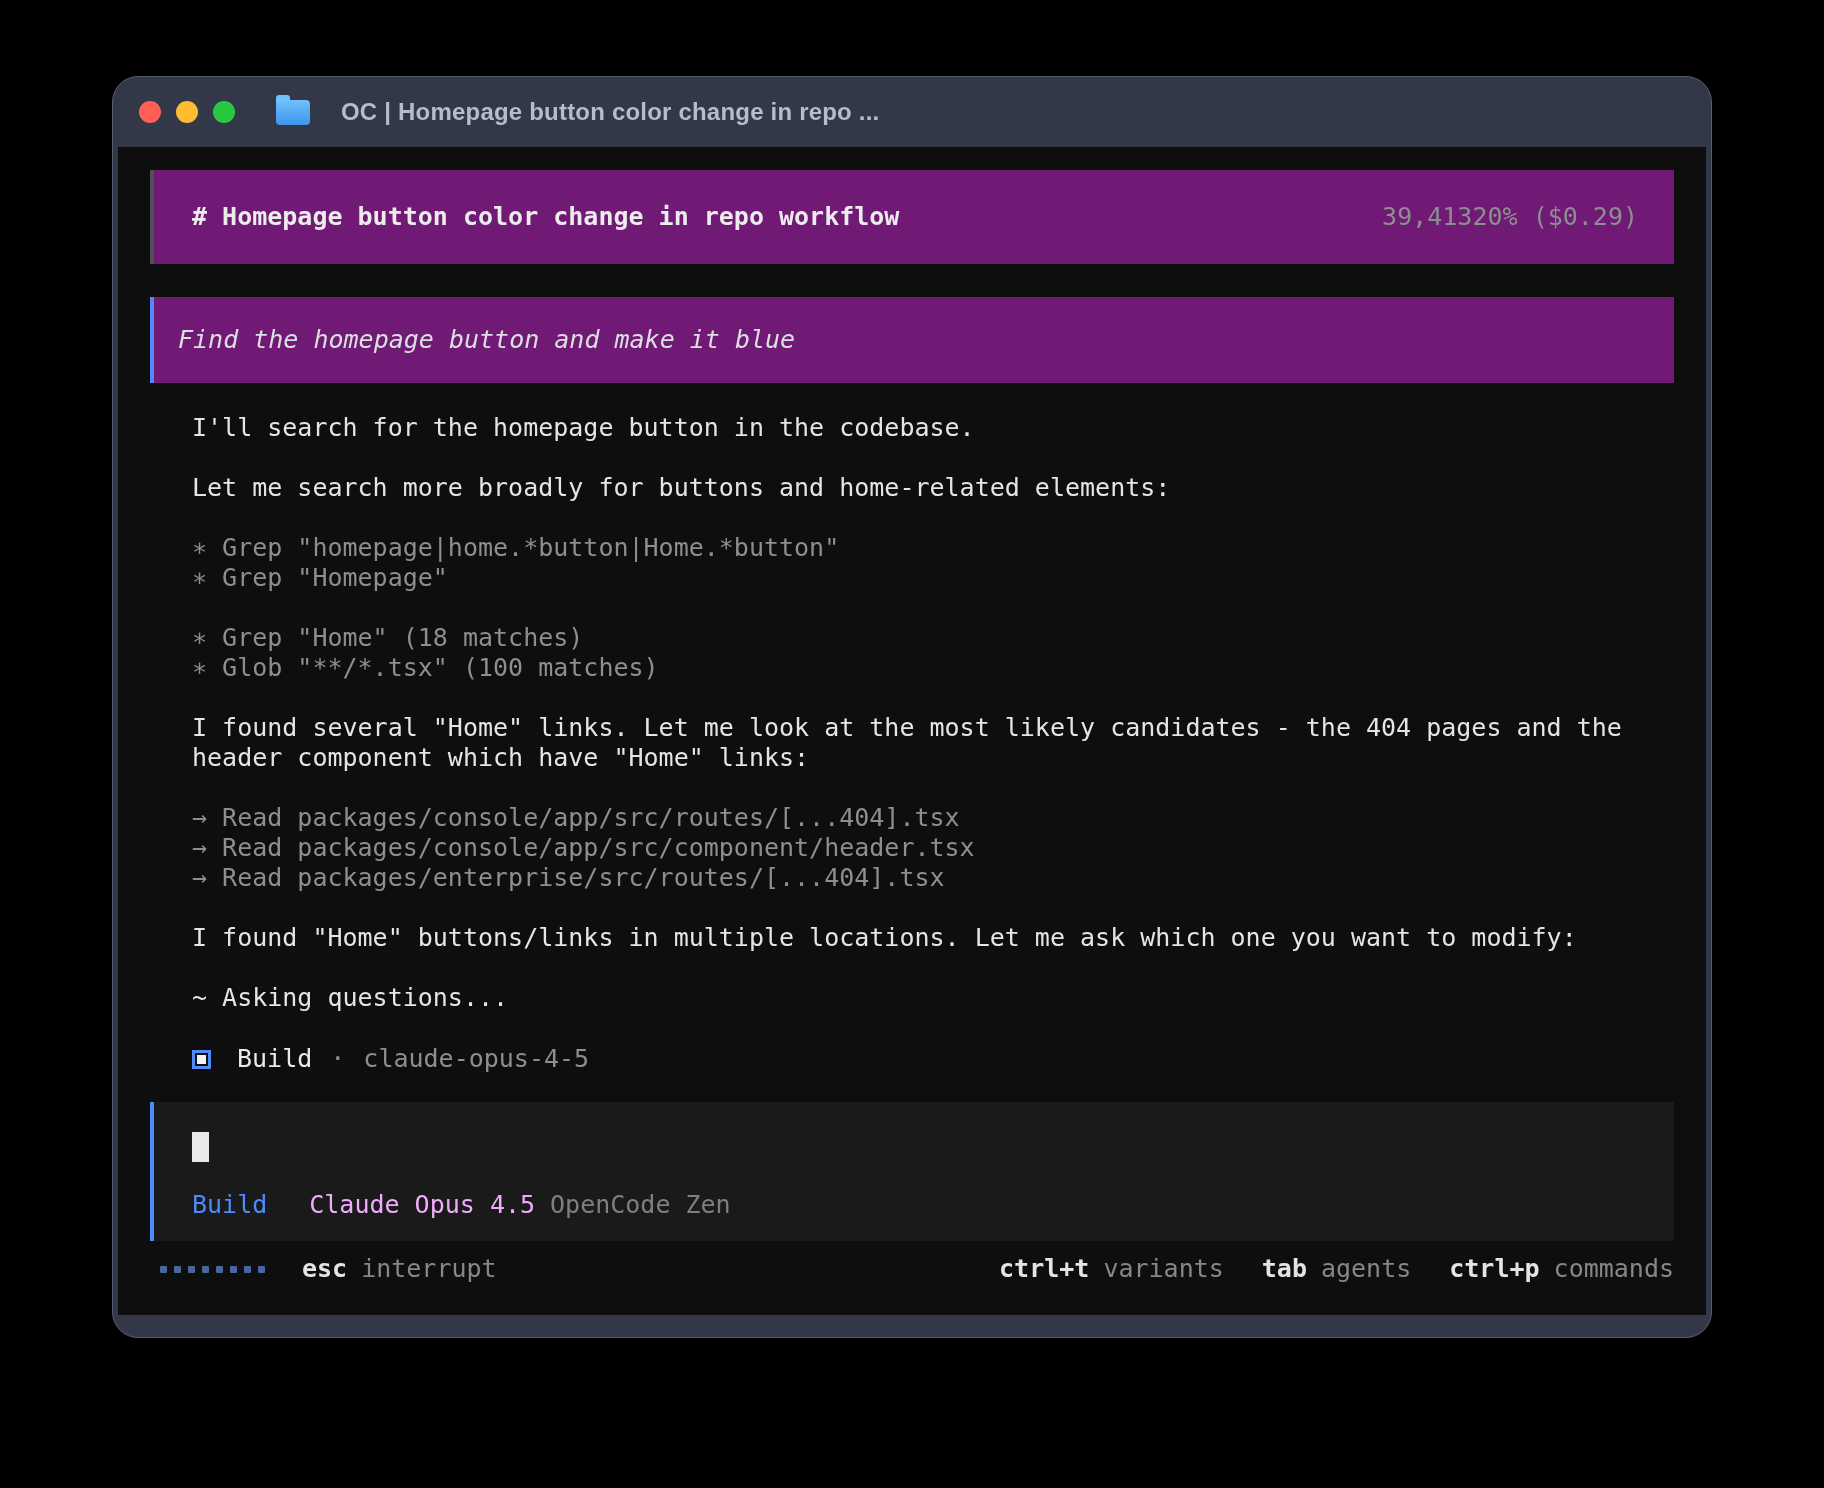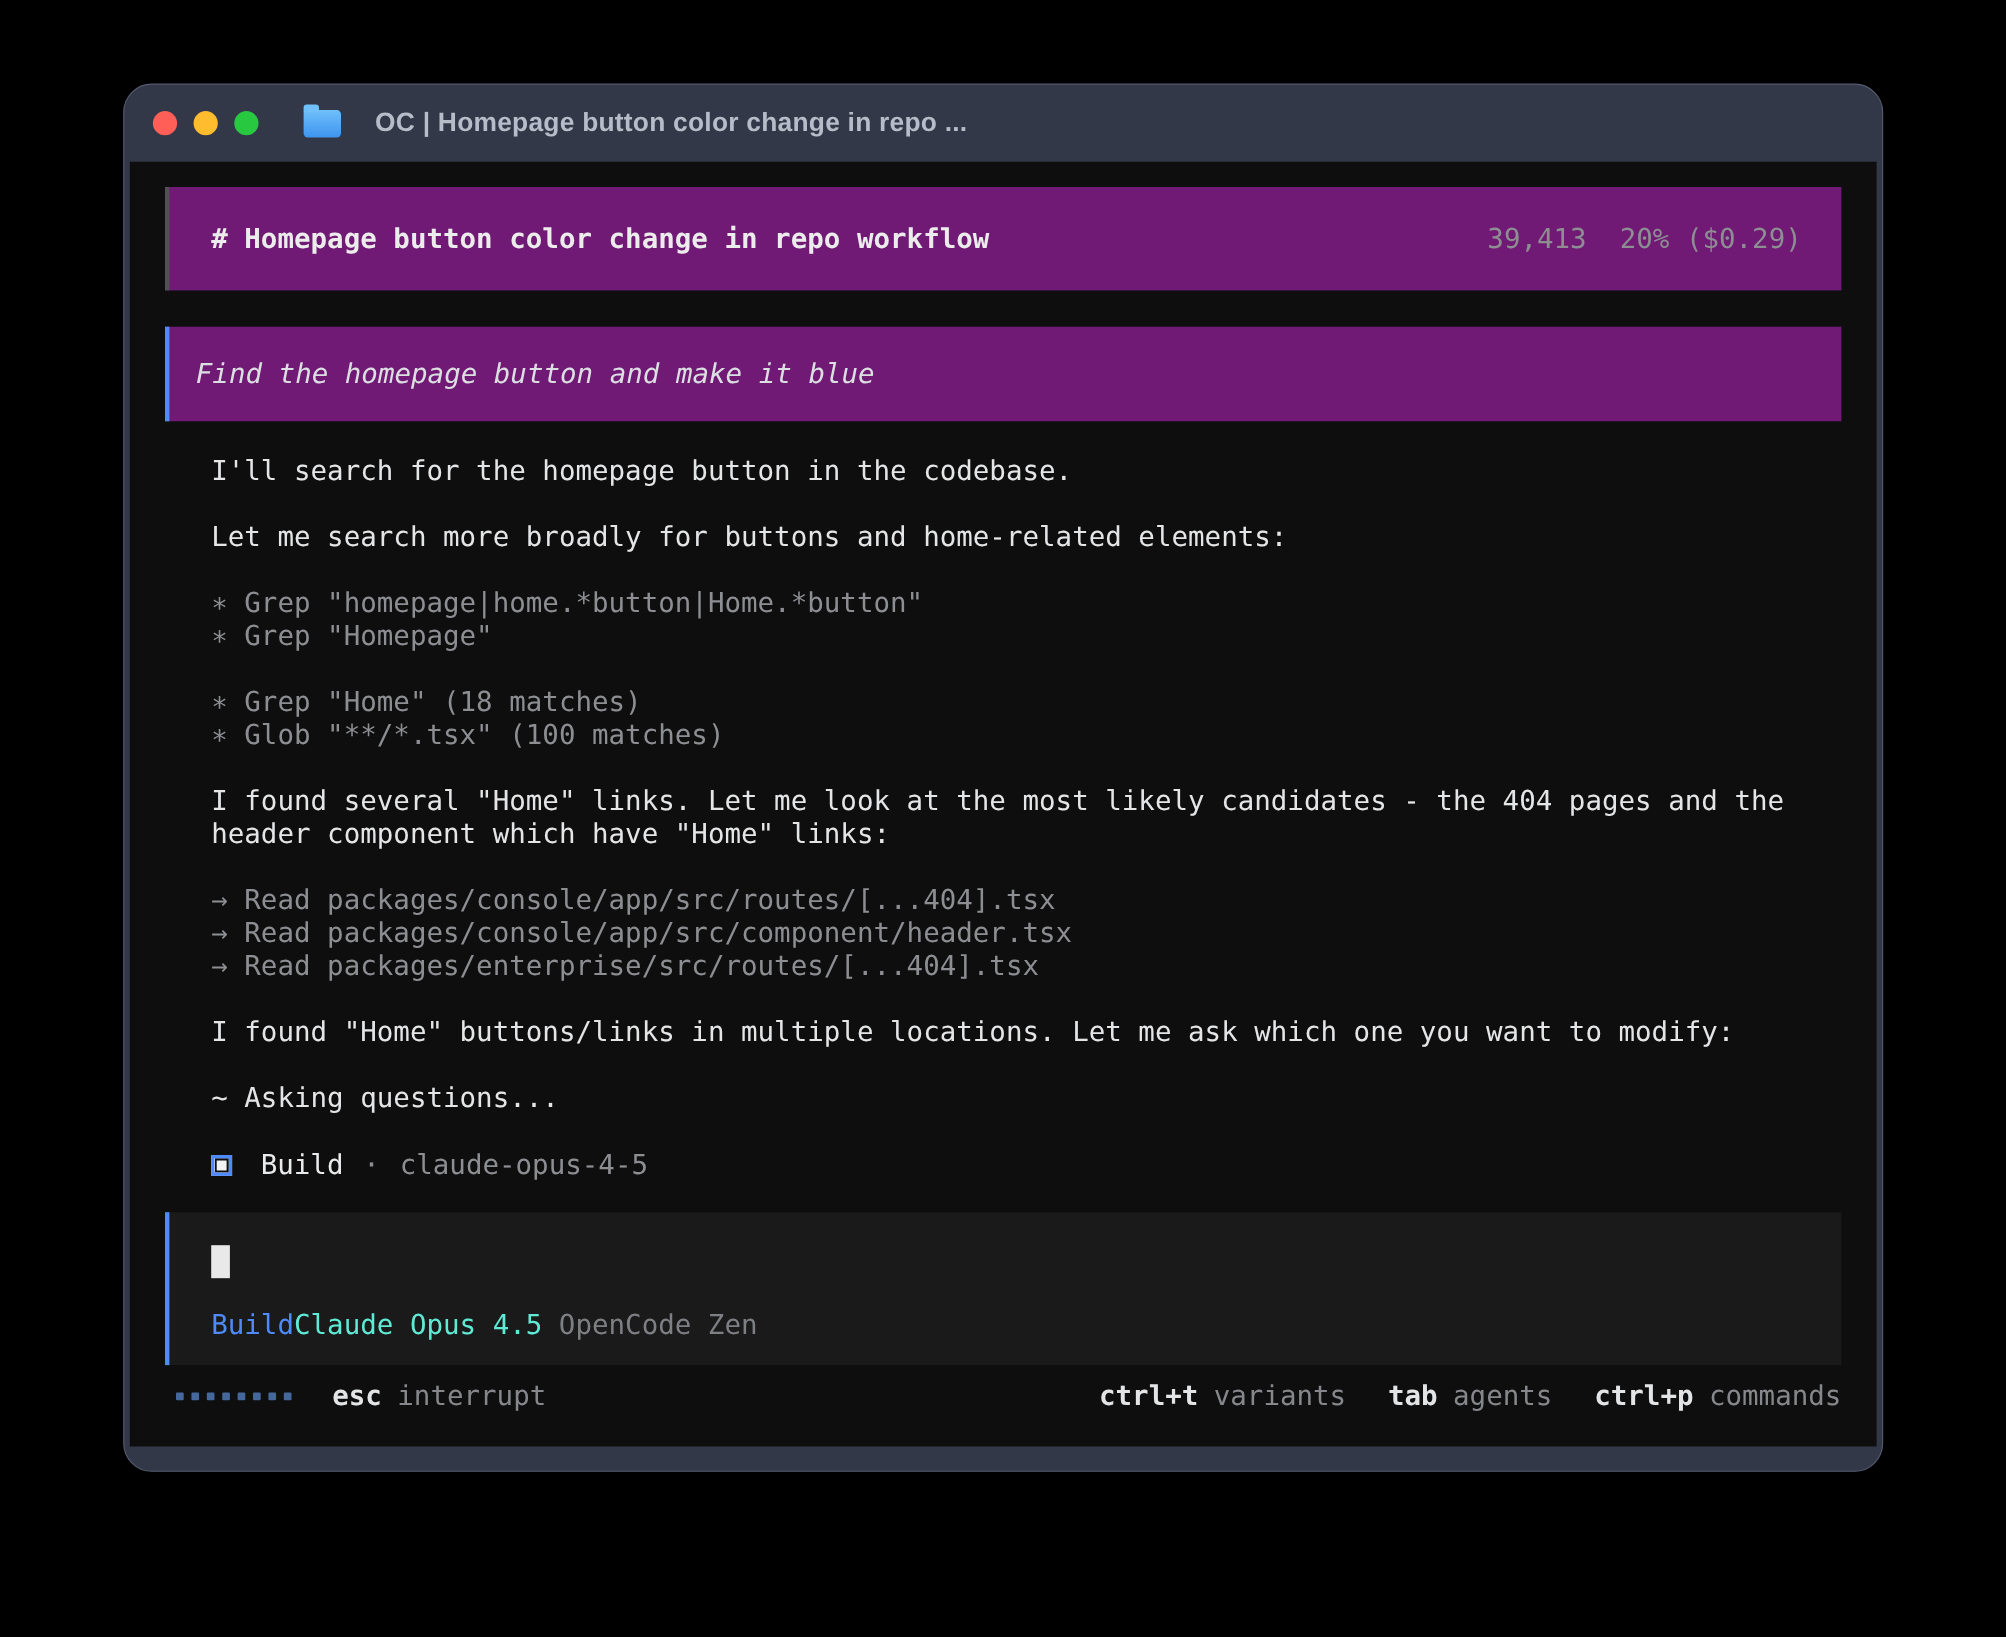--- a/index.html
+++ b/index.html
@@ -36,21 +36,21 @@
     padding:23px 32px 0 32px;
     font-size:25px; line-height:30px; color:#e4e5e7;
   }
   .block { background:#701a75; }
   .header-block {
     height:94px; border-left:4px solid #515155;
     display:flex; align-items:center; justify-content:space-between;
     padding:0 36px 0 38px;
   }
   .header-title { font-weight:bold; color:#ececec; white-space:pre; }
-  .header-stats { color:#8c8e92; display:flex; gap:30px; white-space:pre; }
+  .header-stats { color:#8c8e92; display:flex; white-space:pre; }
   .user-block {
     margin-top:33px; height:86px; border-left:4px solid #4e8af9;
     display:flex; align-items:center; padding:0 24px; color:#dcdfe2; white-space:pre;font-style:italic;
   }
   .messages { padding-left:42px; }
   .para { margin-top:30px; }
   .para .line { white-space:pre; height:30px; }
   .para.text .line { color:#e4e5e7; }
   .para.tool .line { color:#8c8e92; }
   .agent-line {
@@ -64,21 +64,21 @@
   .agent-name { color:#e9eaec; margin-left:26px; }
   .agent-sep  { color:#8c8e92; margin-left:18px; }
   .agent-model{ color:#8c8e92; margin-left:18px; }
   .input-block {
     margin-top:28px; border-left:4px solid #4e8af9; background:#1a1a1b;
     padding:30px 38px 21px 38px;
   }
   .cursor { width:17px; height:30px; background:#e9e9e9; }
   .model-line { margin-top:28px; display:flex; white-space:pre; }
   .mode-label { color:#4e8af9; }
-  .model-name { color:#5eead4; }
+  .model-name { color:#f0abfc; margin-left:42px; }
   .model-provider { color:#7d7f83; margin-left:15px; }
   .footerbar {
     margin-top:13px; height:30px; padding-left:10px;
     display:flex; align-items:center; justify-content:space-between;
   }
   .footer-left { display:flex; align-items:center; }
   .spinner { display:flex; align-items:center; gap:7px; }
   .dot { width:7px; height:7px; border-radius:1px; background:#44689c; }
   .kv { display:flex; white-space:pre; }
   .kv .key { color:#e3e4e6; font-weight:bold; }

